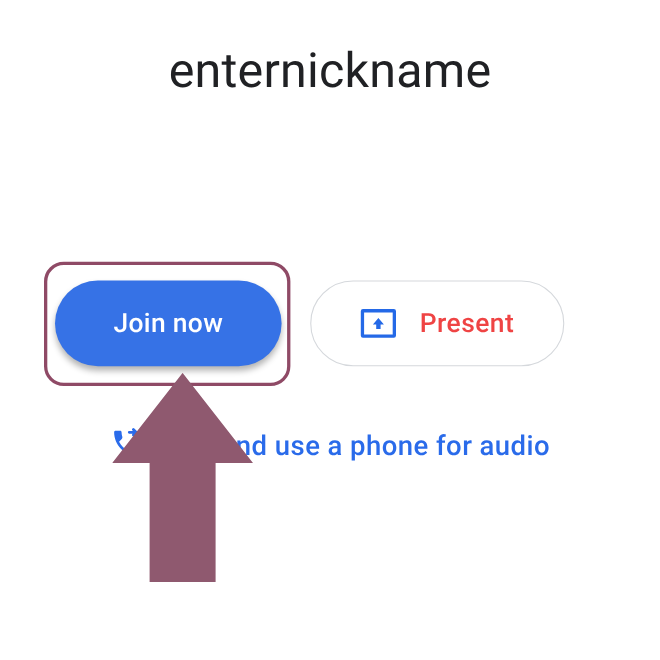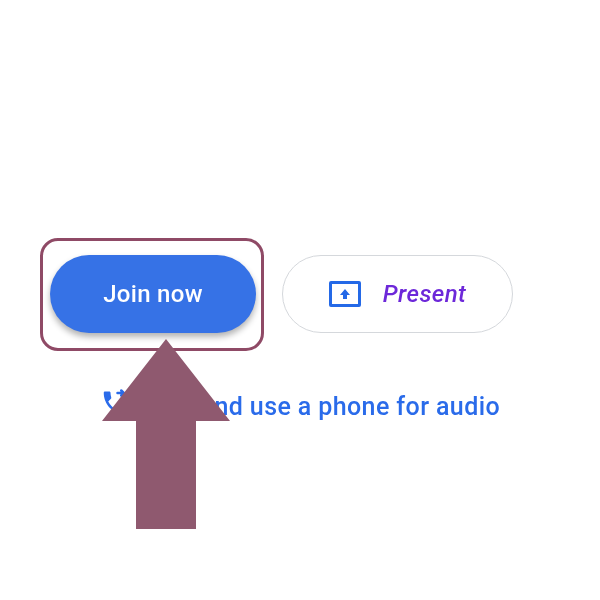--- a/index.html
+++ b/index.html
@@ -62,26 +62,25 @@
     background:#3672e6;
     color:#ffffff;
     font-weight:500;
     box-shadow:0 4px 6px rgba(0,0,0,0.30);
     letter-spacing:0.3px;
   }
   .btn-secondary{
     width:231px;
     margin-left:26px;
     background:#ffffff;
-    color:#6d28d9;
+    color:#ef4444;
     border:1.8px solid #d5d8dc;
     font-weight:500;
     letter-spacing:0.4px;
     gap:22px;
-    font-style:italic;
   }
   .present-icon{
     width:32px;
     height:26px;
     position:relative;
     box-sizing:border-box;
   }
   .present-icon .frame{
     position:absolute;
     inset:0;
@@ -118,20 +117,21 @@
     top:339px;
     left:102px;
     pointer-events:none;
   }
 </style>
 </head>
 <body>
 
 <div class="stage">
 
+  <div class="title">enternickname</div>
 
   <div class="btn-row">
 
     <div class="btn btn-primary">
       <span>Join now</span>
     </div>
 
     <div class="btn btn-secondary">
       <span class="present-icon">
         <span class="frame"></span>

